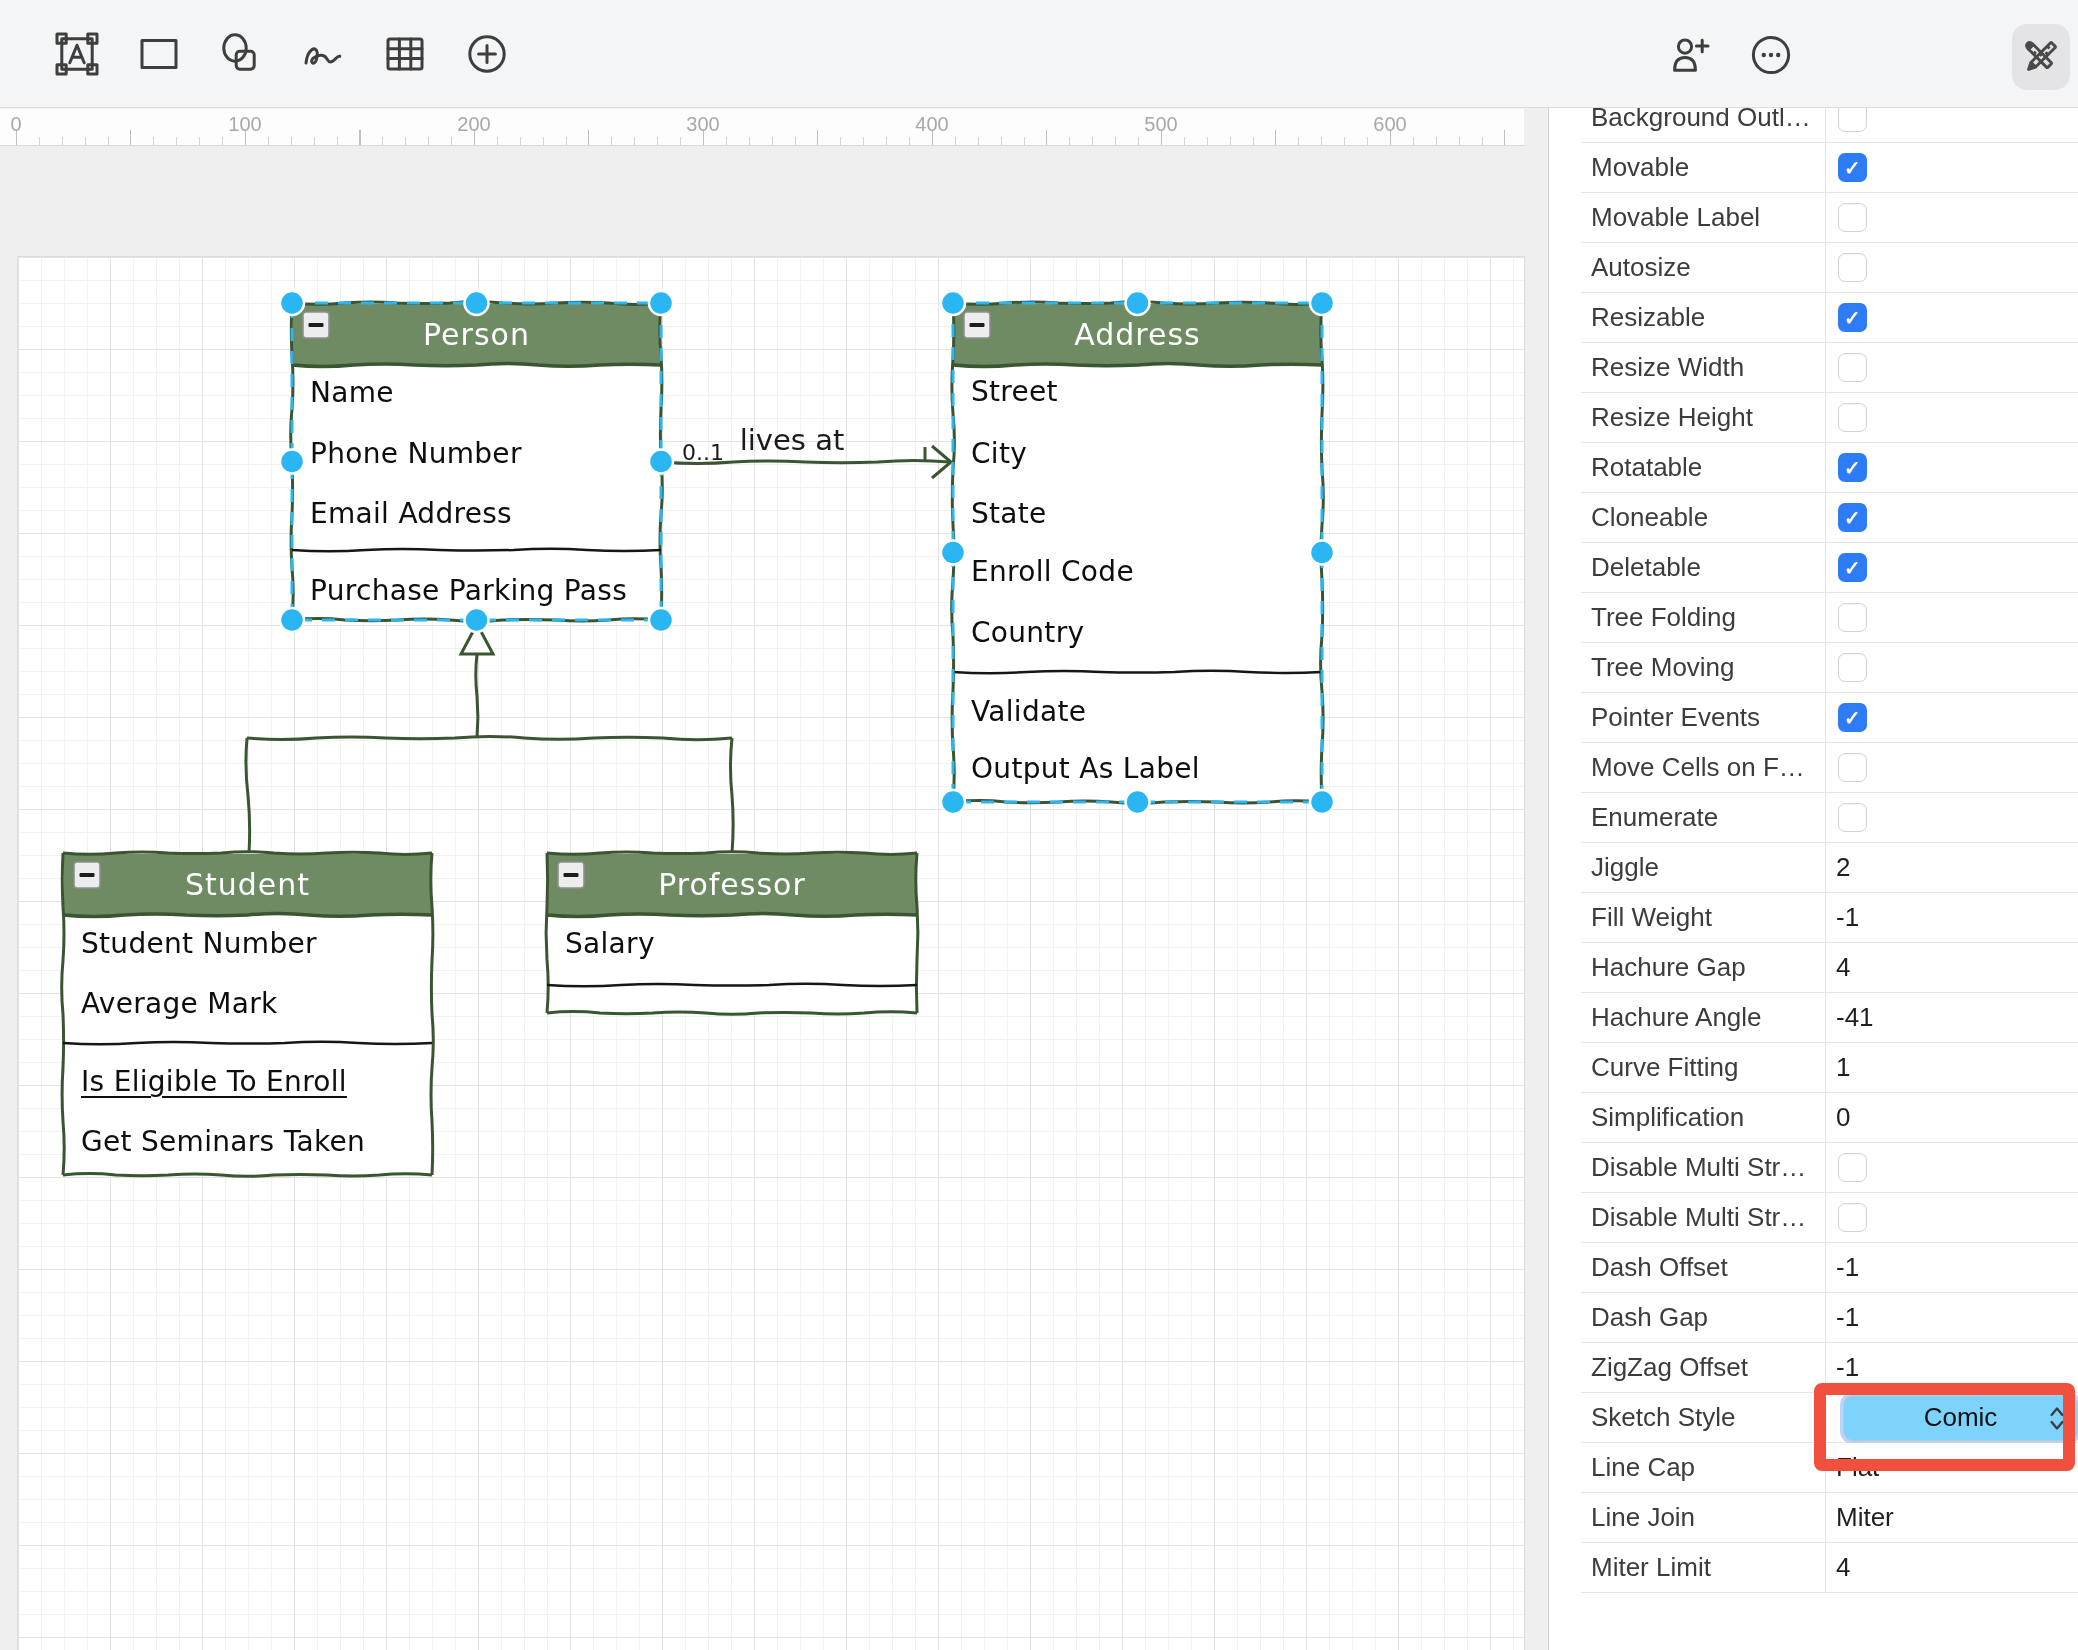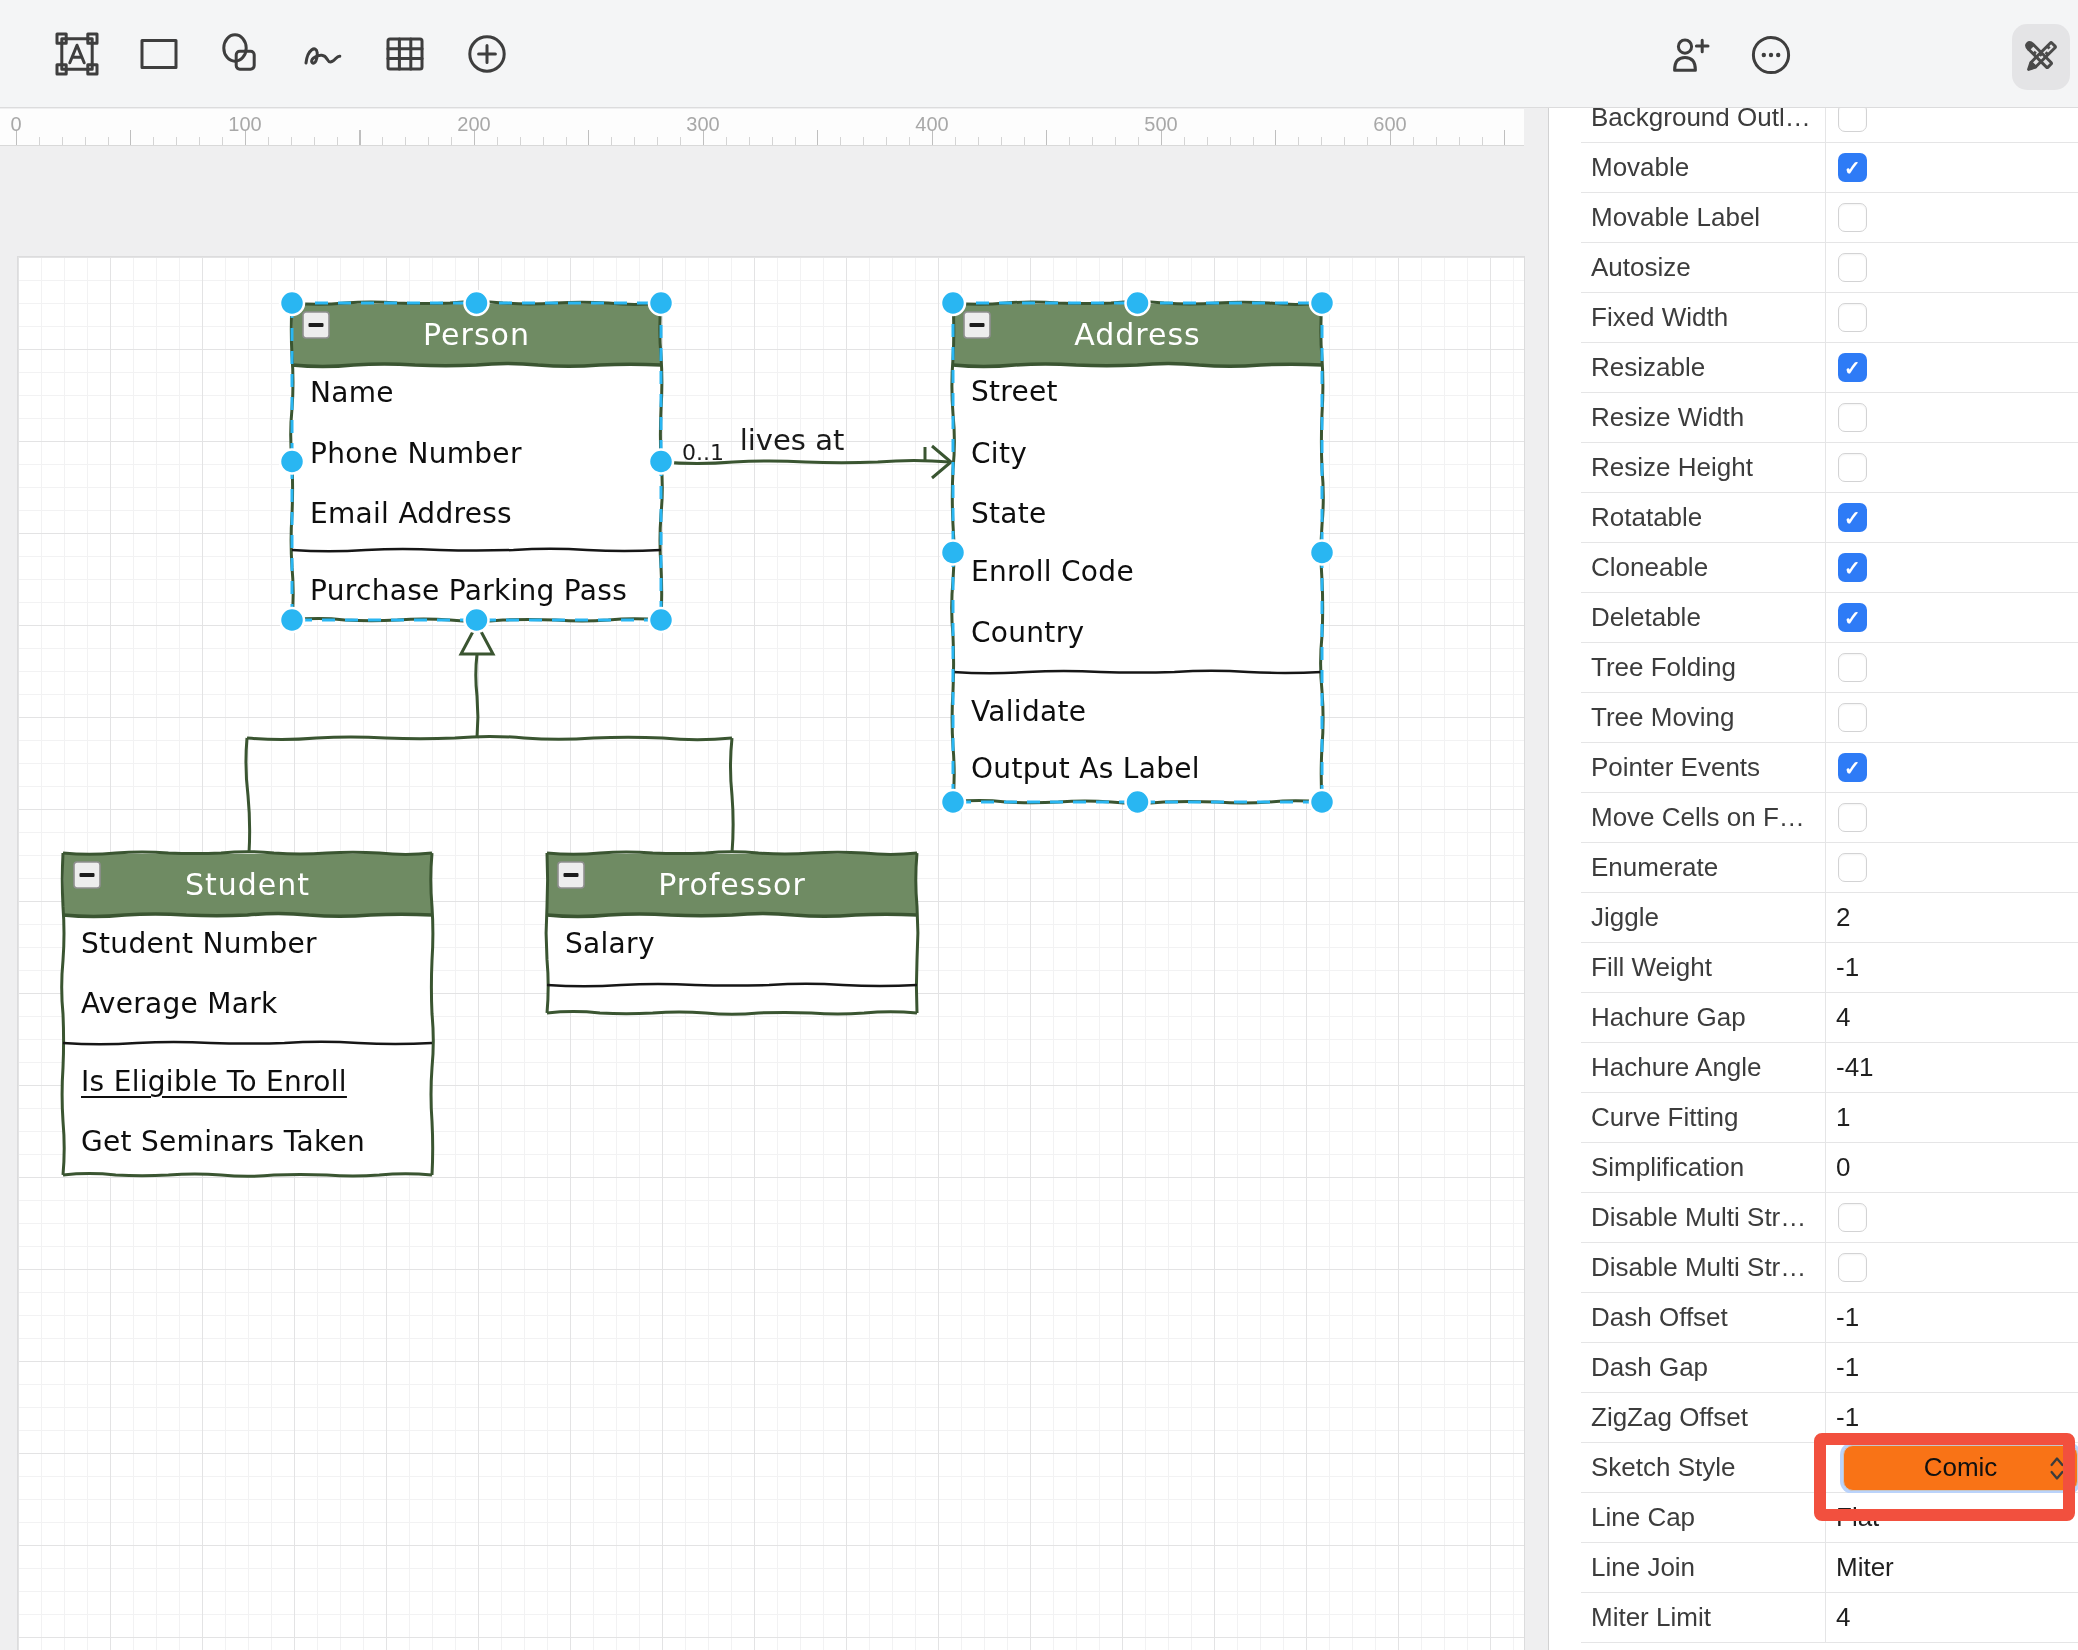--- a/index.html
+++ b/index.html
@@ -46,21 +46,21 @@
 
   
   #panel{position:absolute;left:1548px;top:108px;width:530px;height:1542px;background:#fff;border-left:1px solid #d2d2d3;overflow:hidden;z-index:5;}
   #rows{position:absolute;left:32px;top:-15px;width:498px;}
   .prow{position:relative;display:flex;height:50px;border-bottom:1px solid #e5e5e6;align-items:center;background:#fff;}
   .plabel{width:244px;padding-left:10px;font-size:26px;color:#3c3c3c;white-space:nowrap;overflow:hidden;flex:none;}
   .pval{flex:1;align-self:stretch;border-left:1px solid #e5e5e6;display:flex;align-items:center;padding-left:10px;font-size:26px;color:#1f1f1f;position:relative;}
   .cb{width:29px;height:29px;border-radius:7px;display:flex;align-items:center;justify-content:center;margin-left:2px;cursor:pointer;}
   .cb.on{color:#fff;font-size:20px;font-weight:bold;}
   .cb.off{background:#fff;border:1.5px solid #d3d3d4;box-shadow:inset 0 1px 2px rgba(0,0,0,.05);}
-  .mac-select{position:relative;margin-left:7px;width:235px;height:46px;border:1.5px solid #c6c6c7;border-radius:10px;background:#f97316;display:flex;align-items:center;box-shadow:0 0 0 3px #bad3fb;cursor:pointer;}
+  .mac-select{position:relative;margin-left:7px;width:235px;height:46px;border:1.5px solid #c6c6c7;border-radius:10px;background:#7dd3fc;display:flex;align-items:center;box-shadow:0 0 0 3px #bad3fb;cursor:pointer;}
   .sel-text{flex:1;text-align:center;font-size:26px;color:#111;}
   .chev{position:absolute;right:11px;top:9px;}
   .red-box{position:absolute;left:233px;top:-10px;width:261px;height:88px;border:12px solid #f2503e;border-radius:8px;z-index:6;pointer-events:none;}
 </style>
 </head>
 <body>
 
 <div id="app">
 
   <header id="toolbar">
@@ -290,26 +290,20 @@
             <div class="cb off"></div>
           </div>
         </div>
         <div class="prow">
           <div class="plabel">Autosize</div>
           <div class="pval">
             <div class="cb off"></div>
           </div>
         </div>
         <div class="prow">
-          <div class="plabel">Fixed Width</div>
-          <div class="pval">
-            <div class="cb off"></div>
-          </div>
-        </div>
-        <div class="prow">
           <div class="plabel">Resizable</div>
           <div class="pval">
             <div class="cb on" style="background: rgb(46, 123, 246);">✓</div>
           </div>
         </div>
         <div class="prow">
           <div class="plabel">Resize Width</div>
           <div class="pval">
             <div class="cb off"></div>
           </div>

